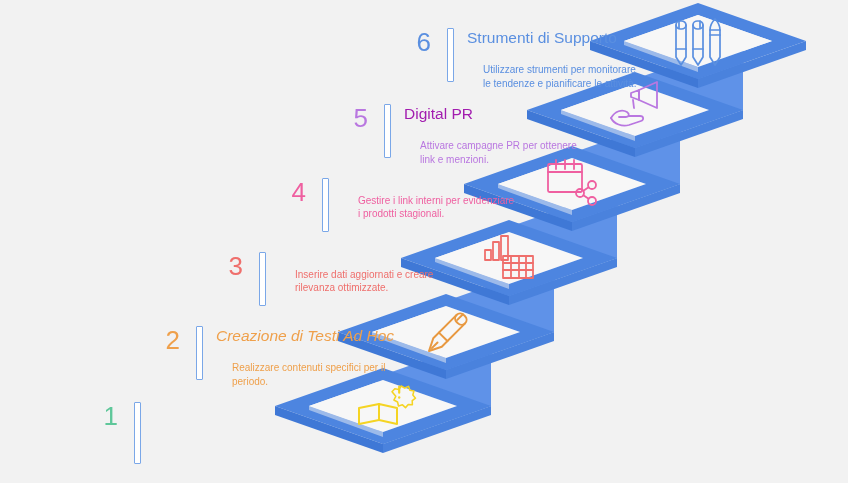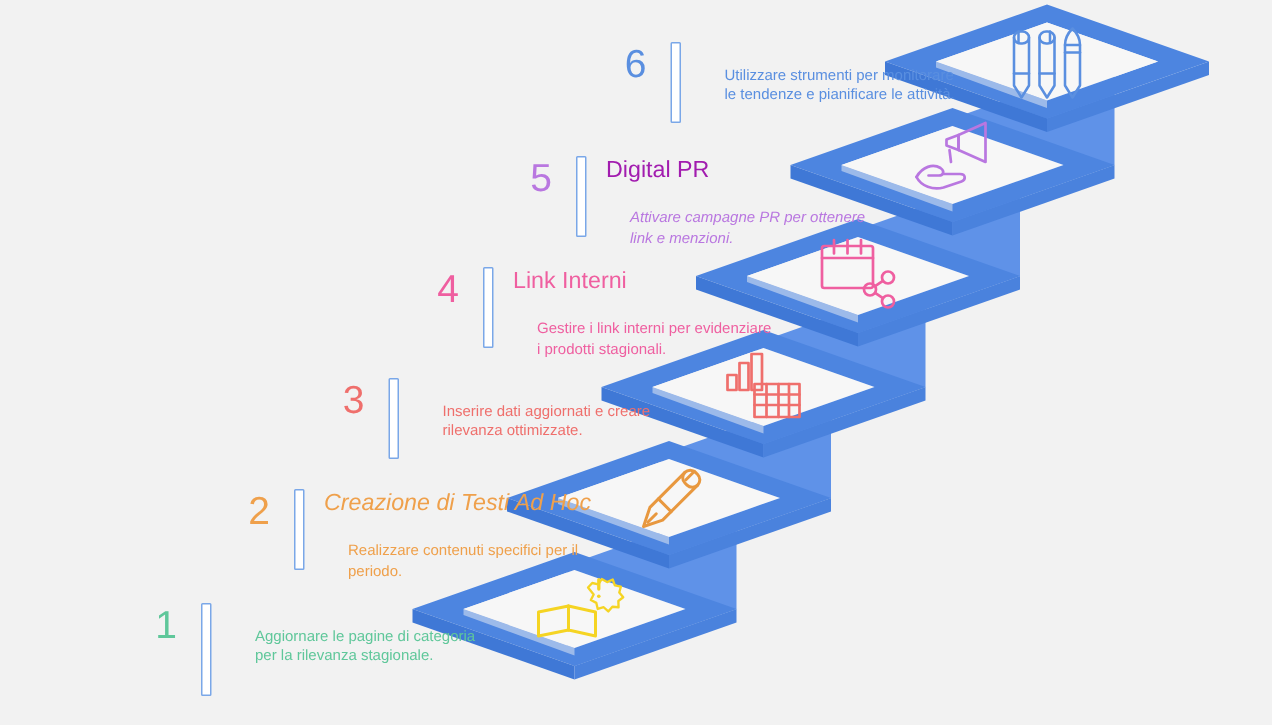--- a/index.html
+++ b/index.html
@@ -216,22 +216,20 @@
         <path d="M -5,-13 L -5,14 L 0,22 L 5,14 L 5,-13"></path>
         <path d="M -5,-8 L 5,-8"></path>
       </g>
     </g>
   </svg>
 
   <div class="step-text" style="left:90px; top:402px; width:248px;">
     <div class="step-num" style="color:#5fc79a;">1</div>
     <div class="step-bar" style="height:62px;"></div>
     <div class="step-body">
-      <p class="step-desc" style="color:#5fc79a;">Aggiornare le pagine di categoria
-per la rilevanza stagionale.</p>
     </div>
   </div>
 
   <div class="step-text" style="left:152px; top:326px; width:250px;">
     <div class="step-num" style="color:#efa04b;">2</div>
     <div class="step-bar" style="height:54px;"></div>
     <div class="step-body">
       <p class="step-title" style="color:#efa04b;font-style:italic;">Creazione di Testi Ad Hoc</p>
       <p class="step-desc" style="color:#efa04b;">Realizzare contenuti specifici per il
 periodo.</p>
@@ -244,38 +242,38 @@
     <div class="step-body">
       <p class="step-desc" style="color:#ef6f6c;">Inserire dati aggiornati e creare
 rilevanza ottimizzate.</p>
     </div>
   </div>
 
   <div class="step-text" style="left:278px; top:178px; width:255px;">
     <div class="step-num" style="color:#ef5fa0;">4</div>
     <div class="step-bar" style="height:54px;"></div>
     <div class="step-body">
-      <p class="step-title" style="color:#ef5fa0;">Link Interni</p>
       <p class="step-desc" style="color:#ef5fa0;">Gestire i link interni per evidenziare
 i prodotti stagionali.</p>
     </div>
   </div>
 
   <div class="step-text" style="left:340px; top:104px; width:253px;">
     <div class="step-num" style="color:#b977e0;">5</div>
     <div class="step-bar" style="height:54px;"></div>
     <div class="step-body">
       <p class="step-title" style="color:#a21caf;">Digital PR</p>
-      <p class="step-desc" style="color:#b977e0;font-style:italic;">Attivare campagne PR per ottenere
+      <p class="step-desc" style="color:#b977e0;">Attivare campagne PR per ottenere
 link e menzioni.</p>
     </div>
   </div>
 
   <div class="step-text" style="left:403px; top:28px; width:258px;">
     <div class="step-num" style="color:#5a8fe0;">6</div>
     <div class="step-bar" style="height:54px;"></div>
     <div class="step-body">
+      <p class="step-title" style="color:#5a8fe0;">Strumenti di Supporto</p>
       <p class="step-desc" style="color:#5a8fe0;">Utilizzare strumenti per monitorare
 le tendenze e pianificare le attività.</p>
     </div>
   </div>
 
 </div>
 
 </body></html>

